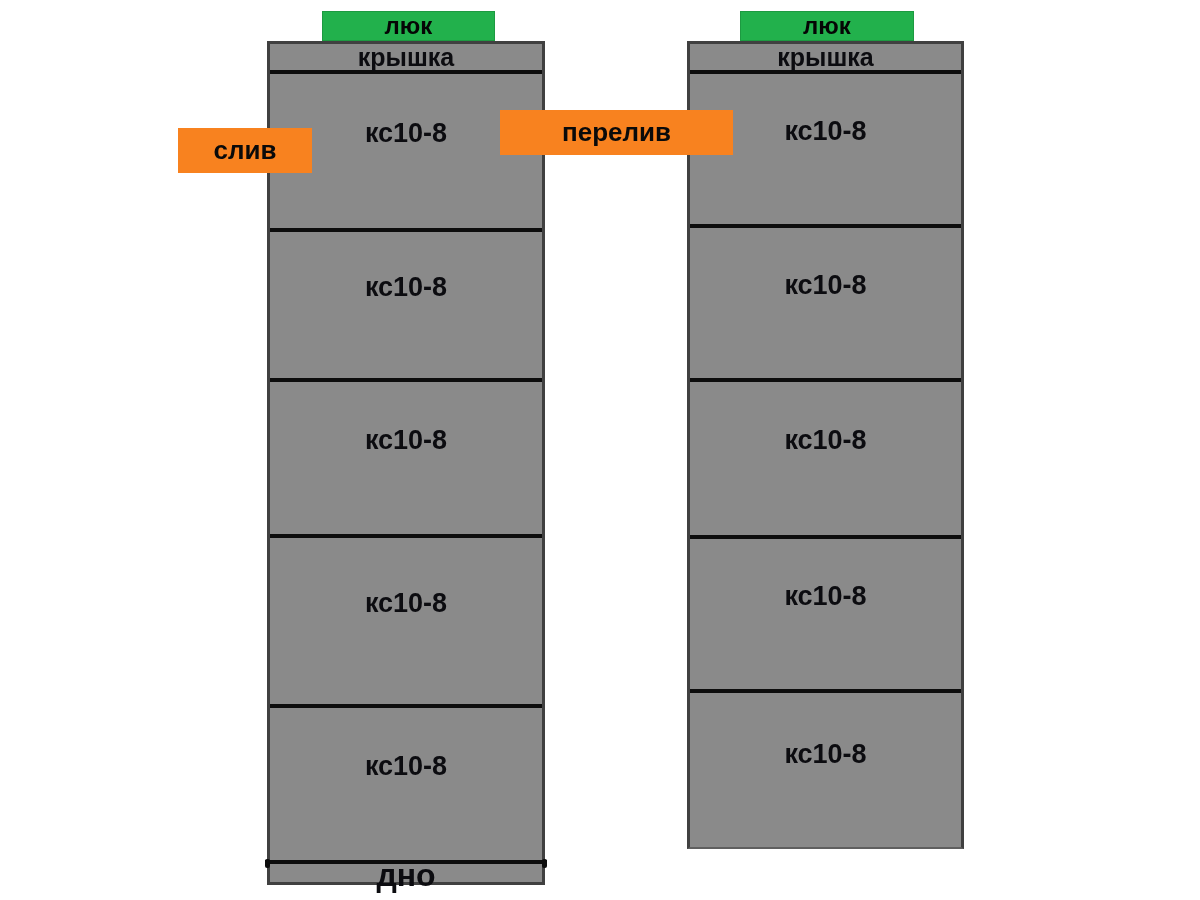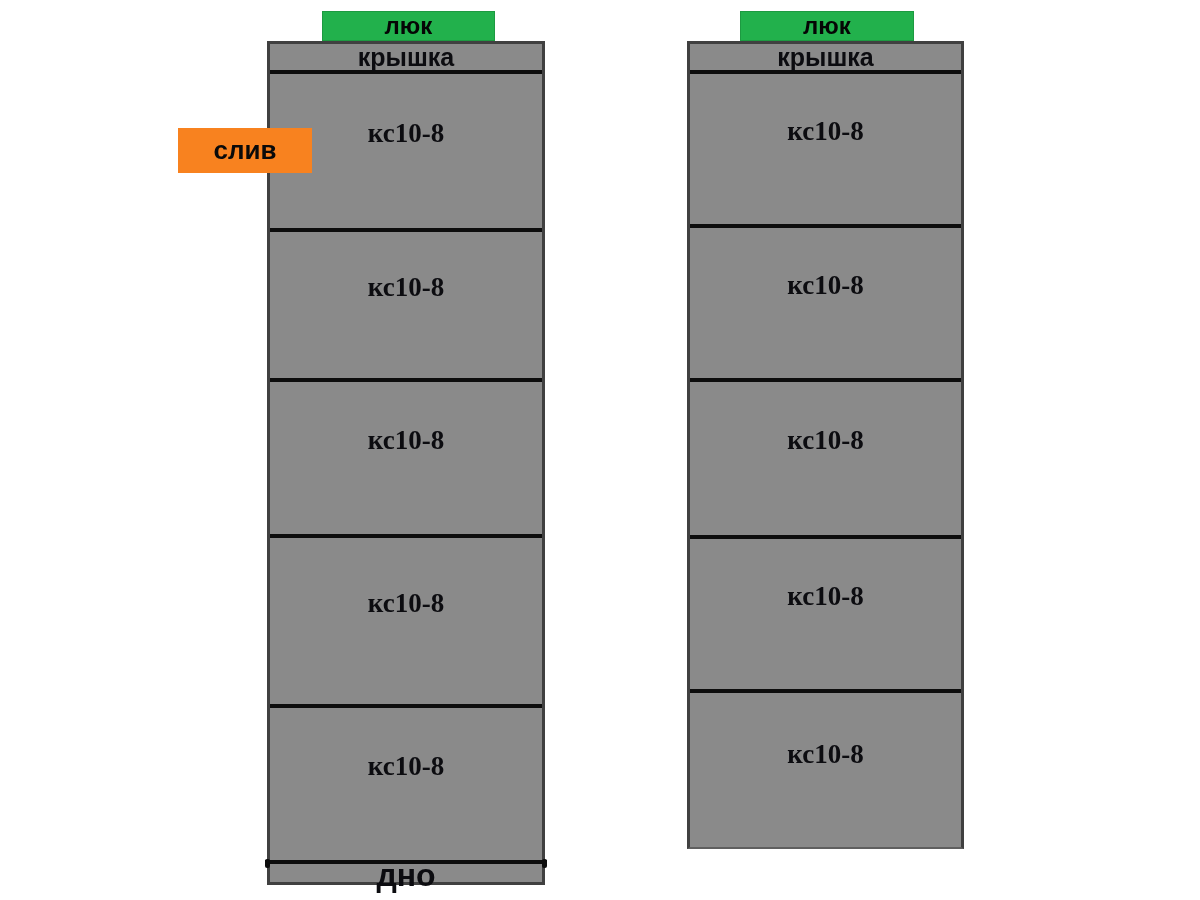--- a/index.html
+++ b/index.html
@@ -41,21 +41,20 @@
   .ring {
     box-sizing: border-box;
     border-bottom: 4px solid var(--line-black, #0d0d0d);
     display: flex;
     align-items: center;
     justify-content: center;
     padding-bottom: 36px;
     font-weight: bold;
     font-size: 27px;
     color: var(--label-black, #0c0c10);
-    font-family: Liberation Serif, serif;
   }
   .ring.last { border-bottom: none; }
 
   .col-left  .r1 { height: 158px; }
   .col-left  .r2 { height: 150px; }
   .col-left  .r3 { height: 156px; }
   .col-left  .r4 { height: 170px; }
   .col-left  .r5 { height: 152px; }
 
   .col-right .r1 { height: 154px; }
@@ -181,14 +180,17 @@
       <span>кс10-8</span>
     </div>
     <div class="ring r5 last">
       <span>кс10-8</span>
     </div>
   </div>
 
   <div class="callout callout-drain">
     <span>слив</span>
   </div>
+  <div class="callout callout-overflow">
+    <span>перелив</span>
+  </div>
 
 </div>
 
 </body></html>

